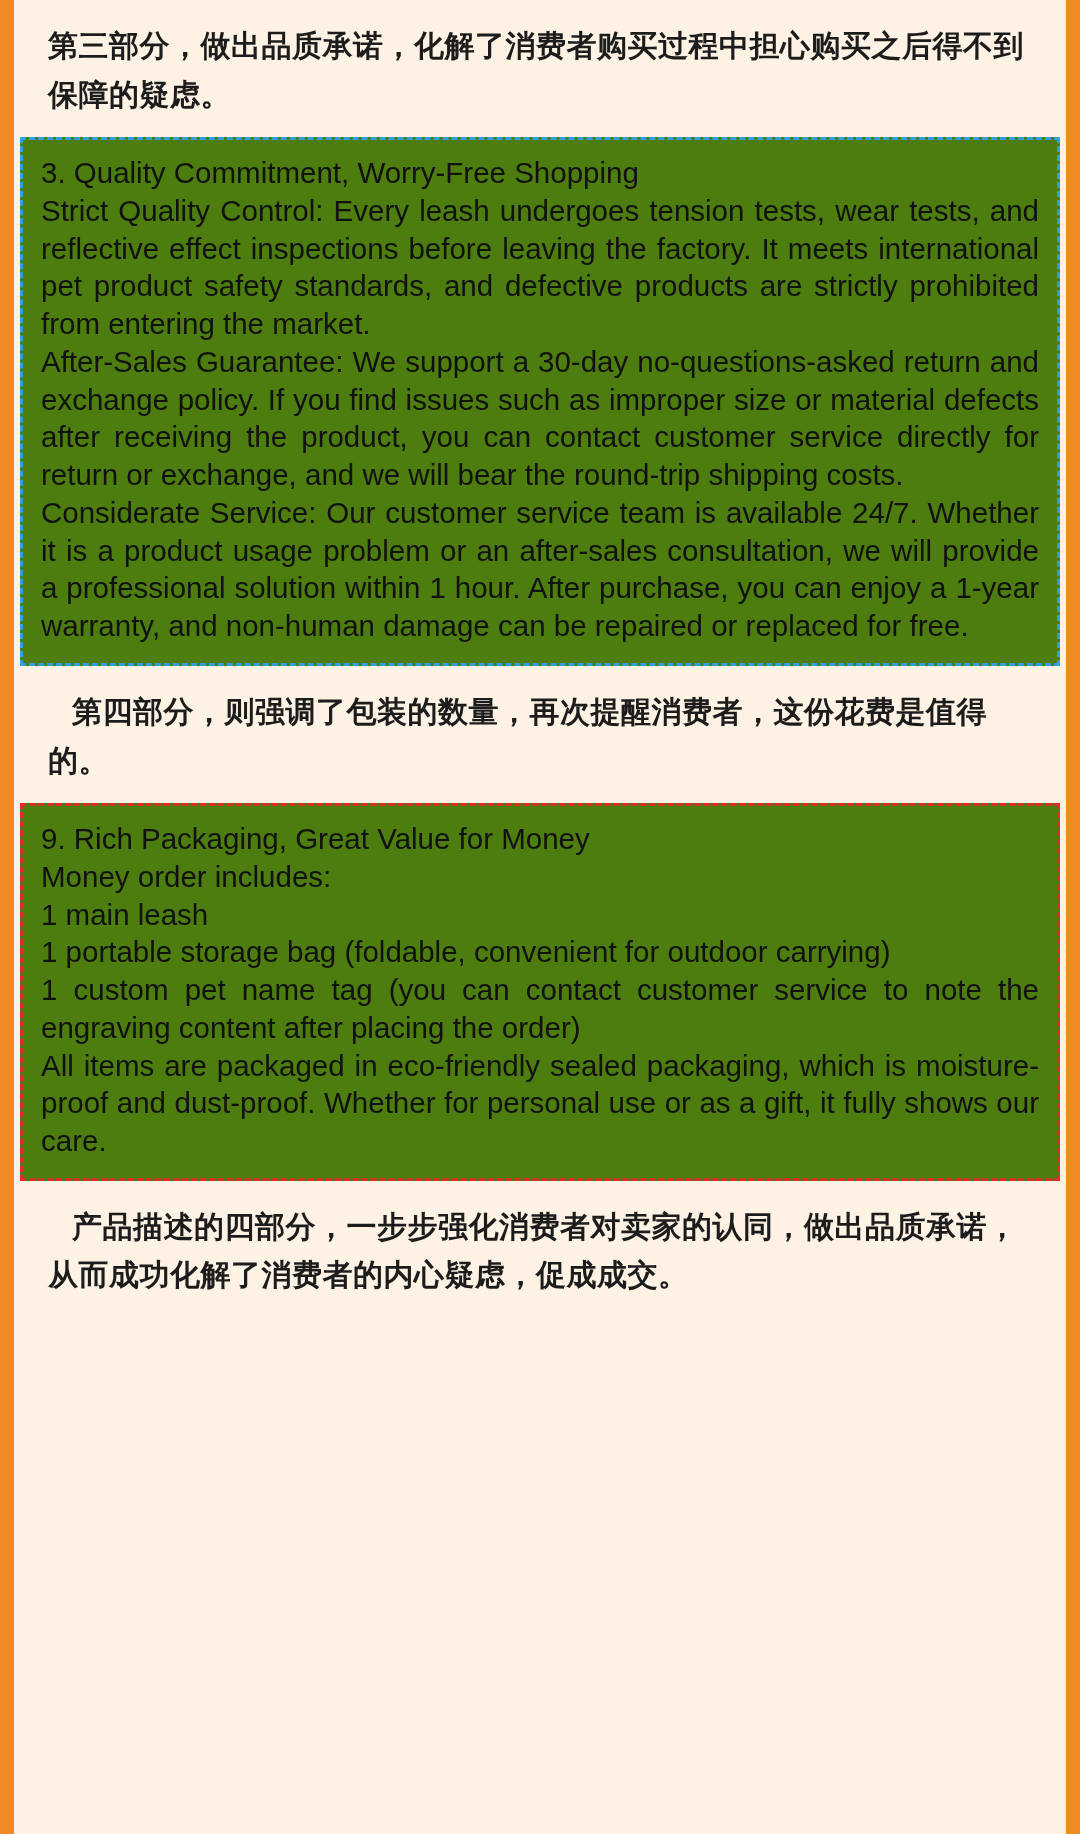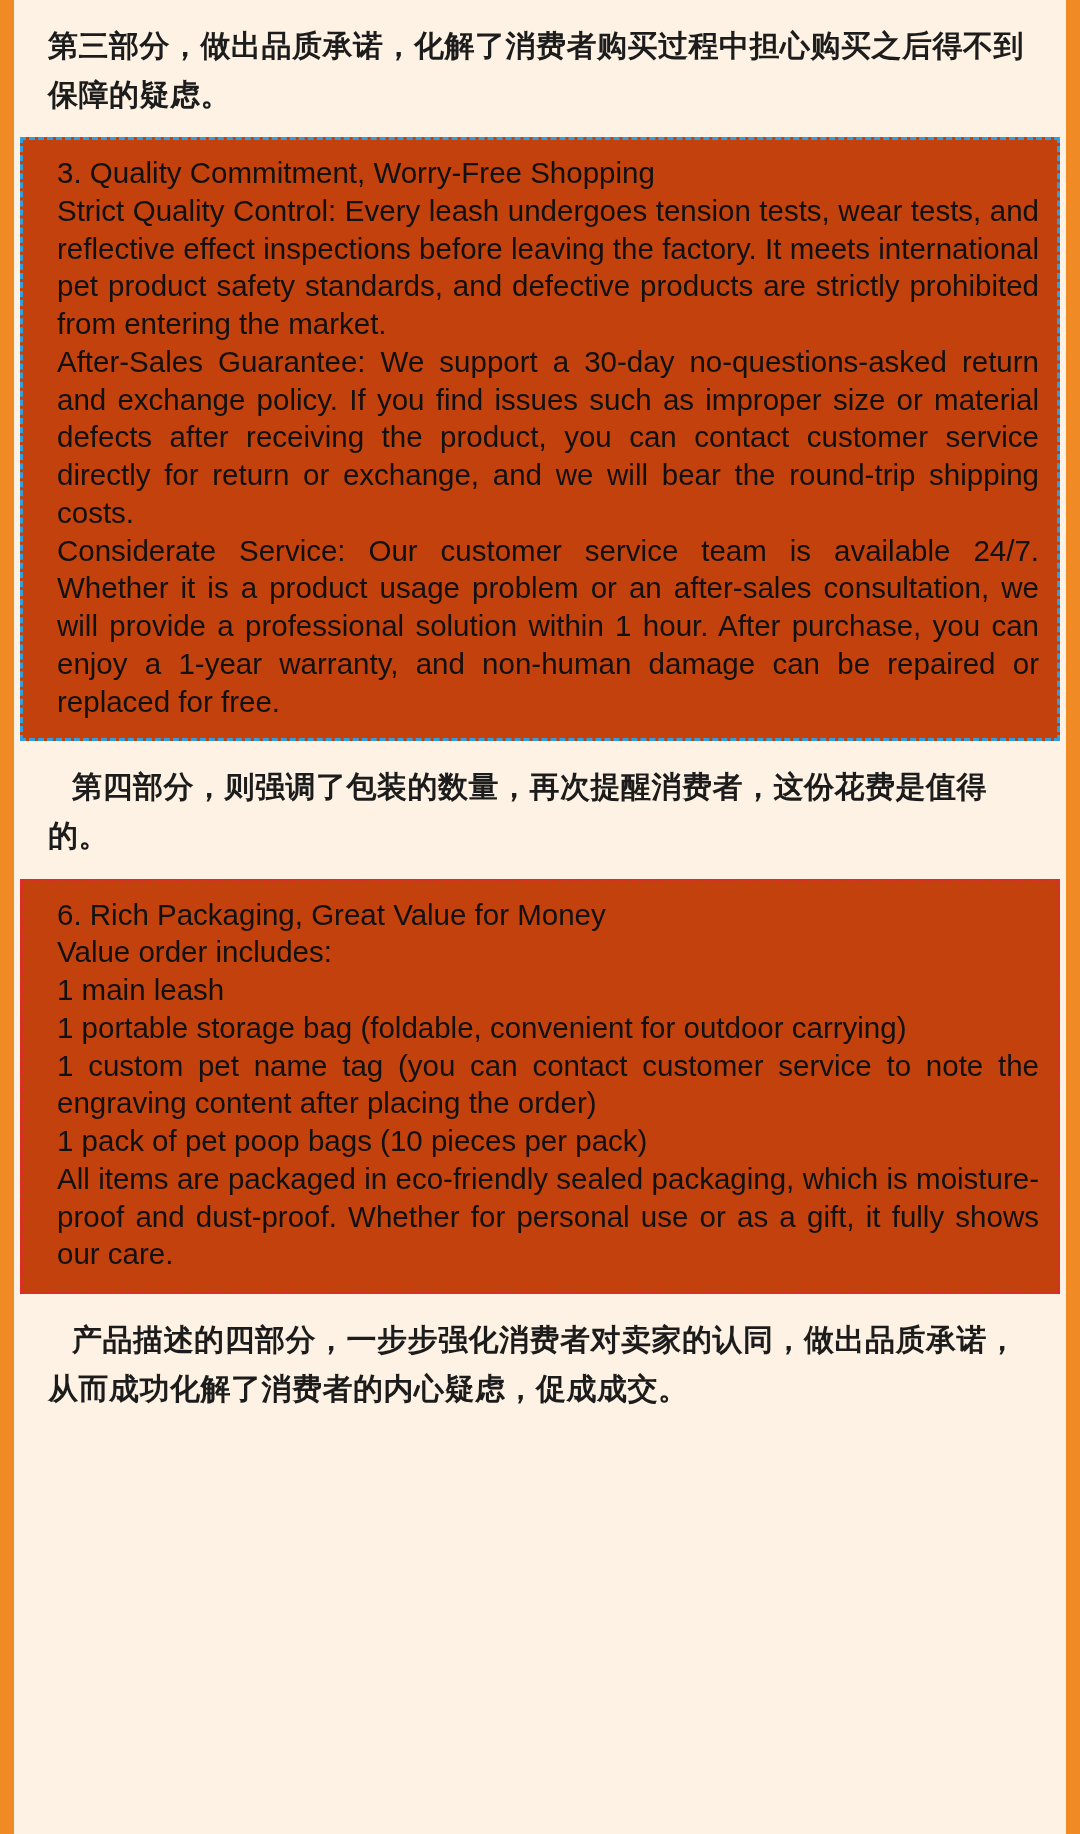--- a/index.html
+++ b/index.html
@@ -31,23 +31,23 @@
     color: #1c1c1c;
     line-height: 1.62;
     padding: 22px 34px 18px 34px;
     letter-spacing: 0.5px;
   }
   .cn-note.indent {
     text-indent: 24px;
     border-radius: 8px;
   }
   .box {
-    background: #c2410c;
+    background: #4d7c0f;
     margin: 0 6px;
-    padding: 14px 18px 18px 34px;
+    padding: 14px 18px 18px 18px;
     box-sizing: border-box;
   }
   .box.blue {
     border: 3px dashed #2f9fe0;
   }
   .box.red {
     border: 3px dashed #e02b2b;
   }
   .box p {
     margin: 0;
@@ -71,24 +71,23 @@
   <div class="box blue">
     <p class="nojust">3. Quality Commitment, Worry-Free Shopping</p>
     <p>Strict Quality Control: Every leash undergoes tension tests, wear tests, and reflective effect inspections before leaving the factory. It meets international pet product safety standards, and defective products are strictly prohibited from entering the market.</p>
     <p>After-Sales Guarantee: We support a 30-day no-questions-asked return and exchange policy. If you find issues such as improper size or material defects after receiving the product, you can contact customer service directly for return or exchange, and we will bear the round-trip shipping costs.</p>
     <p>Considerate Service: Our customer service team is available 24/7. Whether it is a product usage problem or an after-sales consultation, we will provide a professional solution within 1 hour. After purchase, you can enjoy a 1-year warranty, and non-human damage can be repaired or replaced for free.</p>
   </div>
 
   <div class="cn-note indent">第四部分，则强调了包装的数量，再次提醒消费者，这份花费是值得的。</div>
 
   <div class="box red">
-    <p class="nojust">6. Rich Packaging, Great Value for Money</p>
-    <p class="nojust">Value order includes:</p>
+    <p class="nojust">9. Rich Packaging, Great Value for Money</p>
+    <p class="nojust">Money order includes:</p>
     <p class="nojust">1 main leash</p>
     <p>1 portable storage bag (foldable, convenient for outdoor carrying)</p>
     <p>1 custom pet name tag (you can contact customer service to note the engraving content after placing the order)</p>
-    <p class="nojust">1 pack of pet poop bags (10 pieces per pack)</p>
     <p>All items are packaged in eco-friendly sealed packaging, which is moisture-proof and dust-proof. Whether for personal use or as a gift, it fully shows our care.</p>
   </div>
 
   <div class="cn-note indent">产品描述的四部分，一步步强化消费者对卖家的认同，做出品质承诺，从而成功化解了消费者的内心疑虑，促成成交。</div>
 
 </div>
 
 </body></html>

